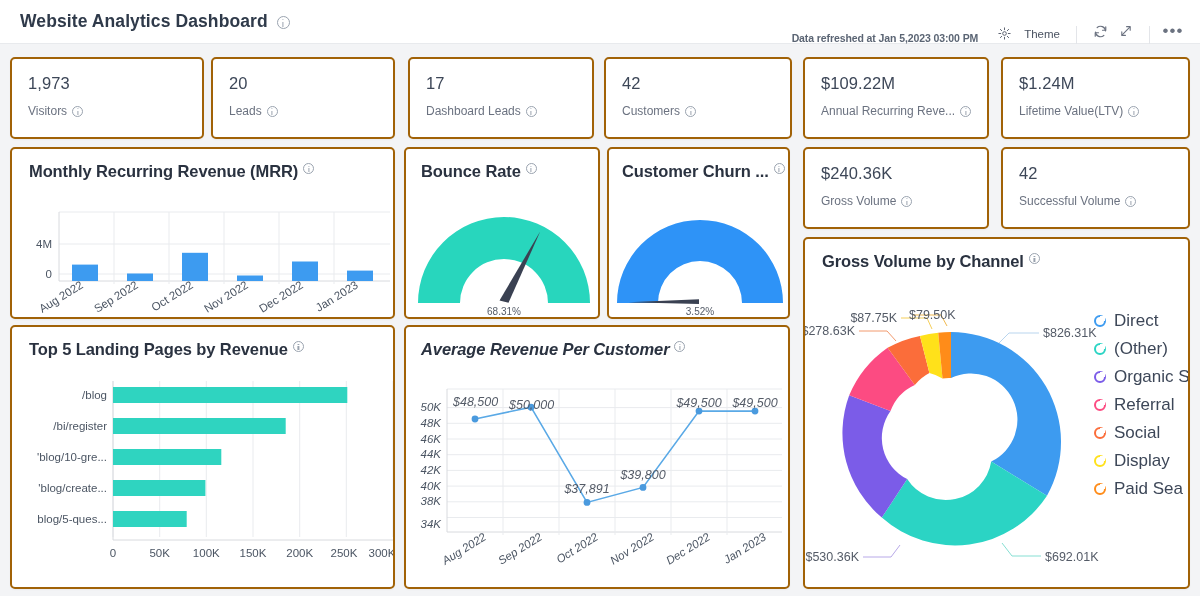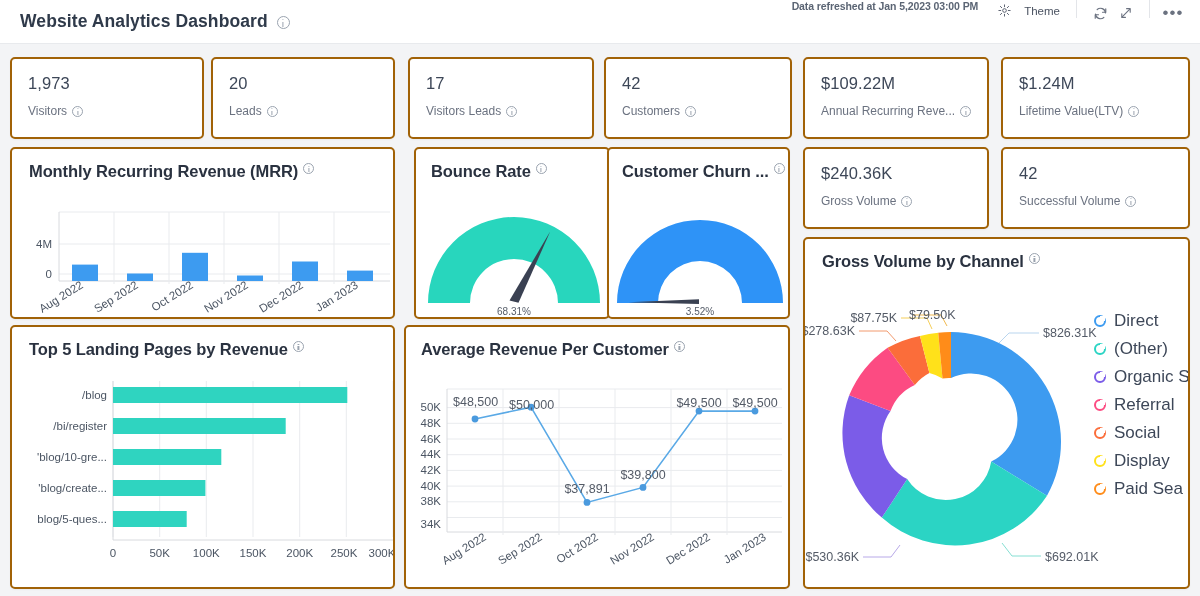--- a/index.html
+++ b/index.html
@@ -32,21 +32,21 @@
   .info-i::after{
     content:""; position:absolute; left:50%; top:4.8px; width:1.2px; height:5px;
     background:#9aa3af; transform:translateX(-50%);
   }
   .info-i.sm{ width:11px;height:11px;margin-left:5px;}
   .info-i.sm::before{top:1.8px;}
   .info-i.sm::after{top:4px;height:4px;}
 
   .header-right{
     position:absolute; right:14px; top:0; height:44px;
-    display:flex; align-items:flex-start; gap:0;
+    display:flex; align-items:flex-end; gap:0;
   }
   .refreshed{
     font-size:10.5px; color:#5b6574; font-weight:700; letter-spacing:-.1px;
     margin-right:14px; white-space:nowrap;
   }
   .theme-btn{
     display:flex; align-items:center; gap:13px; font-size:11.5px; color:#4a5261;
     padding:4px 6px; cursor:pointer;
   }
   .hdiv{ width:1px; height:18px; background:#e3e5e9; margin:0 10px; }
@@ -163,21 +163,21 @@
     <div class="kpi-val">20</div>
     <div class="kpi-lbl">
       <span>Leads</span>
       <span class="info-i sm"></span>
     </div>
   </div>
 
   <div class="card kpi-pad" style="left:408px;top:57px;width:186px;height:82px;">
     <div class="kpi-val">17</div>
     <div class="kpi-lbl">
-      <span>Visitors Leads</span>
+      <span>Dashboard Leads</span>
       <span class="info-i sm"></span>
     </div>
   </div>
 
   <div class="card kpi-pad" style="left:604px;top:57px;width:188px;height:82px;">
     <div class="kpi-val">42</div>
     <div class="kpi-lbl">
       <span>Customers</span>
       <span class="info-i sm"></span>
     </div>
@@ -235,21 +235,21 @@
         <text transform="translate(72,100) rotate(-32)" text-anchor="end">Aug 2022</text>
         <text transform="translate(127,100) rotate(-32)" text-anchor="end">Sep 2022</text>
         <text transform="translate(182,100) rotate(-32)" text-anchor="end">Oct 2022</text>
         <text transform="translate(237,100) rotate(-32)" text-anchor="end">Nov 2022</text>
         <text transform="translate(292,100) rotate(-32)" text-anchor="end">Dec 2022</text>
         <text transform="translate(347,100) rotate(-32)" text-anchor="end">Jan 2023</text>
       </g>
     </svg>
   </div>
 
-  <div class="card" style="left:414px;top:147px;width:196px;height:172px;text-align:right;">
+  <div class="card" style="left:404px;top:147px;width:196px;height:172px;text-align:right;">
     <div class="chart-title" style="padding-left:15px;">
       <span>Bounce Rate</span>
       <span class="info-i sm"></span>
     </div>
     <svg width="196" height="130" viewBox="0 0 196 130" style="position:absolute;left:0;top:36px;">
 
       <path d="M 12 118 A 86 86 0 0 1 184 118 L 142 118 A 44 44 0 0 0 54 118 Z" fill="#28d6bd"></path>
 
       <g>
         <path d="M 93.5 115.5 L 102.5 117.8 L 134.3 46.3 Z" fill="#3a4152"></path>
@@ -401,21 +401,21 @@
         <text x="147.7" y="190" text-anchor="middle">50K</text>
         <text x="194.3" y="190" text-anchor="middle">100K</text>
         <text x="241" y="190" text-anchor="middle">150K</text>
         <text x="287.7" y="190" text-anchor="middle">200K</text>
         <text x="332" y="190" text-anchor="middle">250K</text>
         <text x="370" y="190" text-anchor="middle">300K</text>
       </g>
     </svg>
   </div>
 
-  <div class="card" style="left:404px;top:325px;width:386px;height:264px;">
+  <div class="card" style="left:404px;top:325px;width:386px;height:264px;font-style:italic;">
     <div class="chart-title" style="padding-left:15px;">
       <span>Average Revenue Per Customer</span>
       <span class="info-i sm"></span>
     </div>
     <svg width="386" height="225" viewBox="0 0 386 225" style="position:absolute;left:0;top:40px;">
 
       <g class="grid-line">
         <line x1="41" y1="22" x2="376" y2="22"></line>
         <line x1="41" y1="40.6" x2="376" y2="40.6"></line>
         <line x1="41" y1="56.3" x2="376" y2="56.3"></line>

